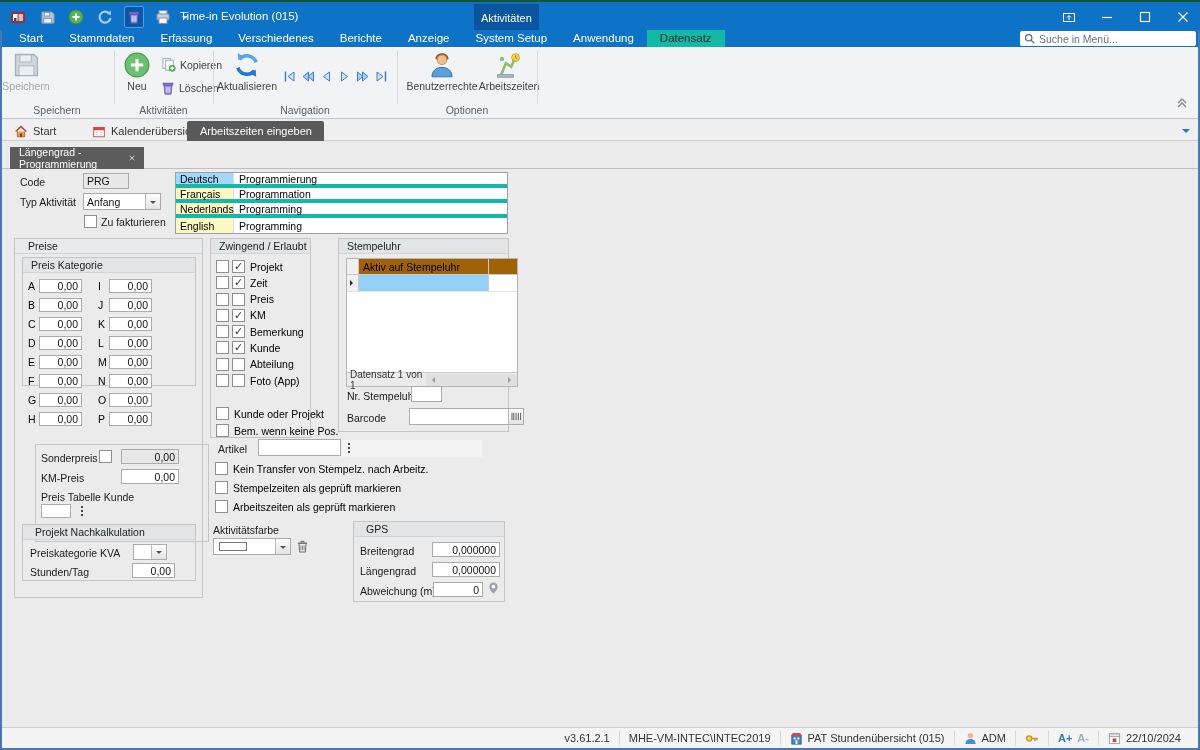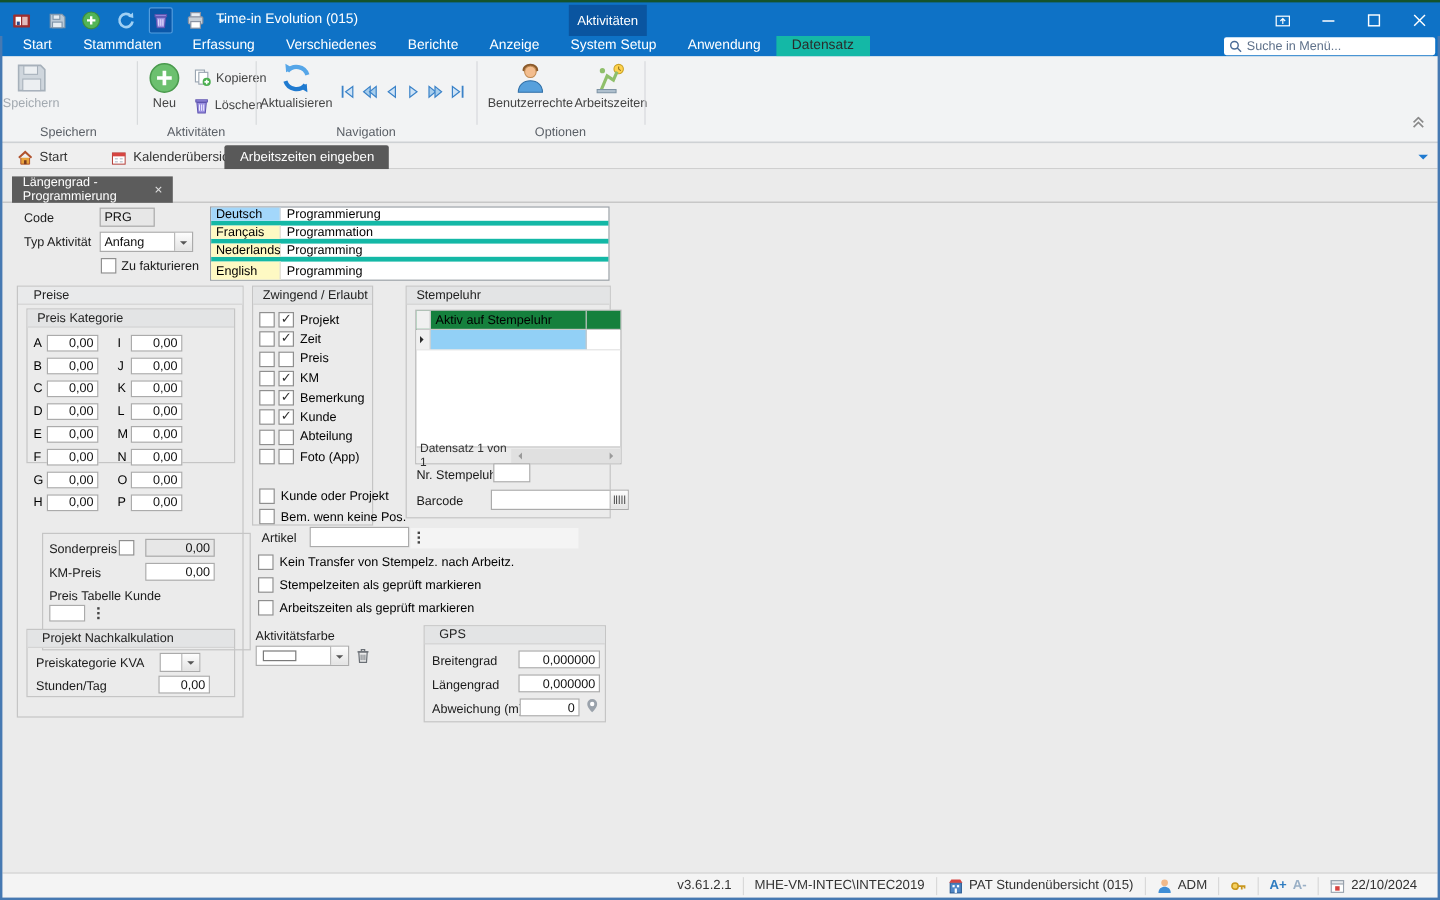--- a/index.html
+++ b/index.html
@@ -84,21 +84,21 @@
   .pr-lbl { width:9px; font-size:10.5px; }
   .pr-box { position:static; width:43px; height:14px; }
 
   
   .zw-list { position:absolute; left:5px; top:21px; display:flex; flex-direction:column; gap:16px; }
   .zw-row { display:flex; align-items:center; gap:3px; height:13px; font-size:10.5px; white-space:nowrap; }
   .zw-row .t { margin-left:2px; }
 
   
   .stgrid { position:absolute; left:7px; top:19px; width:172px; height:129px; border:1px solid #b5b5b5; background:#fff; display:flex; flex-direction:column; }
-  .stg-head { display:flex; height:16px; border-bottom:1px solid #c9c9c9; background:#15803d; flex:none; }
+  .stg-head { display:flex; height:16px; border-bottom:1px solid #c9c9c9; background:#a16207; flex:none; }
   .stg-sel { width:12px; border-right:1px solid #c9c9c9; background:#f0f0f0; flex:none; display:flex; align-items:center; justify-content:center; }
   .stg-main { width:130px; border-right:1px solid #c9c9c9; font-size:10.5px; padding:0 4px; display:flex; align-items:center; flex:none; }
   .stg-row { display:flex; height:17px; border-bottom:1px solid #e3e3e3; flex:none; }
   .stg-row .stg-main { background:#92d0f6; }
   .stg-body { flex:1; }
   .stg-foot { height:14px; background:#ebebeb; border-top:1px solid #c9c9c9; display:flex; align-items:center; font-size:10px; color:#333; padding-left:3px; flex:none; }
   .stg-scroll { margin-left:auto; width:96px; height:12px; background:#e0e0e0; display:flex; align-items:center; justify-content:space-between; padding:0 3px; }
   .tri-l { width:0; height:0; border:3.5px solid transparent; border-right-color:#9a9a9a; }
   .tri-r { width:0; height:0; border:3.5px solid transparent; border-left-color:#9a9a9a; }
   .rowmark { width:0; height:0; border:3.5px solid transparent; border-left-color:#2b2b2b; }

